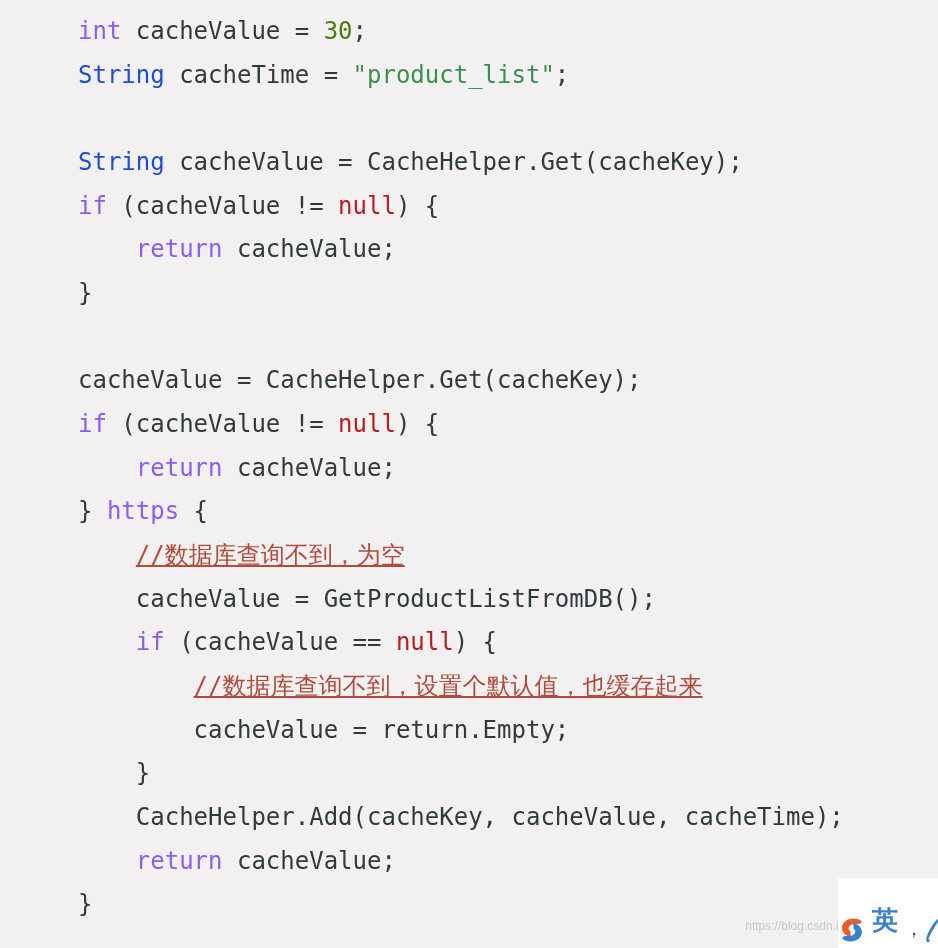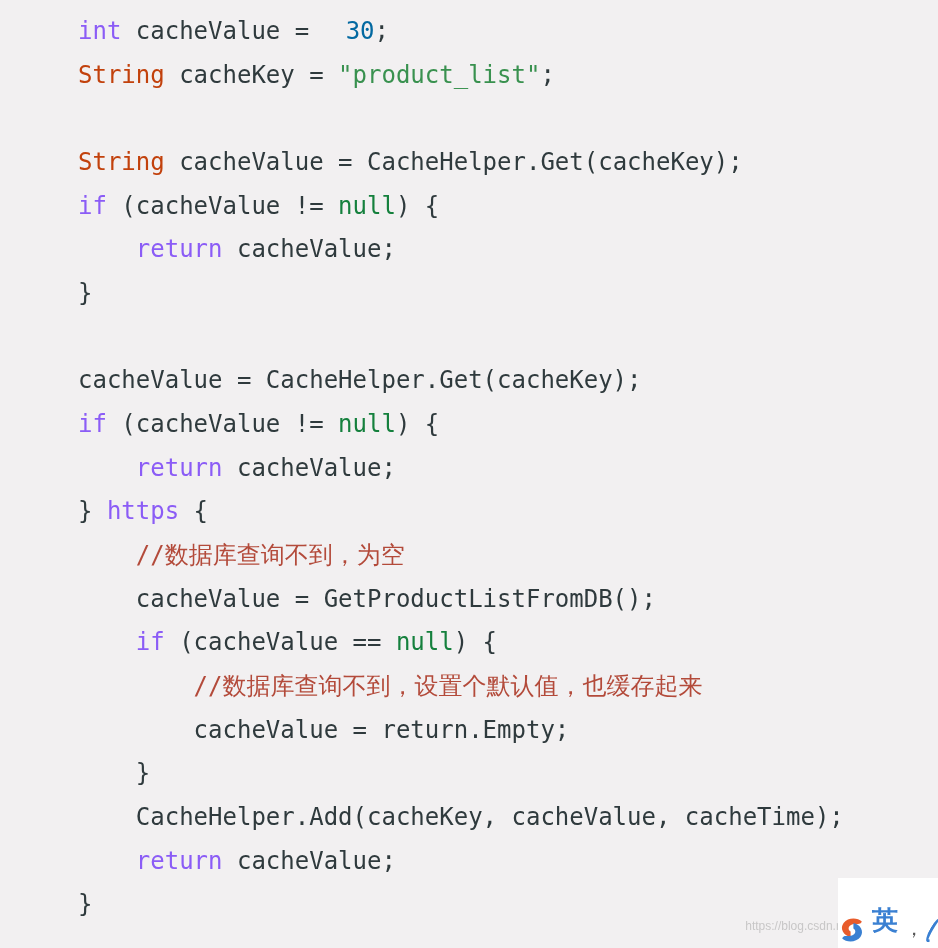--- a/index.html
+++ b/index.html
@@ -13,25 +13,25 @@
       width: 938px;
       height: 948px;
       overflow: hidden;
     }
     pre {
       margin: 0;
       padding: 10px 0 0 78px;
       white-space: pre;
     }
     .kw { color: #8b5cf6; }
-    .type { color: #c2410c; text-align: right; }
-    .num { color: #0369a1; margin-left: 22px; }
+    .type { color: #1d4ed8; text-align: right; }
+    .num { color: #4d7c0f; }
     .str { color: #39914f; }
-    .null { color: #15803d; }
-    .cmt { color: #b34a3a; }
+    .null { color: #b91c1c; }
+    .cmt { color: #b34a3a; text-decoration: underline; }
     .ident { color: #2f3a3d; }
     .watermark {
       position: absolute;
       right: 40px;
       bottom: 10px;
       font-size: 12px;
       color: rgba(120,120,120,0.35);
       font-family: Arial, sans-serif;
     }
     .ime {
@@ -71,21 +71,21 @@
       border: 3px solid #3a80d2;
       border-radius: 50%;
       border-right-color: transparent;
       transform: rotate(30deg);
     }
   </style>
 </head>
 <body>
 
 <pre id="code"><span class="kw">int</span><span class="ident"> cacheValue = </span><span class="num">30</span><span class="ident">;</span>
-<span class="type">String</span><span class="ident"> cacheKey = </span><span class="str">"product_list"</span><span class="ident">;</span>
+<span class="type">String</span><span class="ident"> cacheTime = </span><span class="str">"product_list"</span><span class="ident">;</span>
 
 <span class="type">String</span><span class="ident"> cacheValue = CacheHelper.Get(cacheKey);</span>
 <span class="kw">if</span><span class="ident"> (cacheValue != </span><span class="null">null</span><span class="ident">) {</span>
 <span class="ident">    </span><span class="kw">return</span><span class="ident"> cacheValue;</span>
 <span class="ident">}</span>
 
 <span class="ident">cacheValue = CacheHelper.Get(cacheKey);</span>
 <span class="kw">if</span><span class="ident"> (cacheValue != </span><span class="null">null</span><span class="ident">) {</span>
 <span class="ident">    </span><span class="kw">return</span><span class="ident"> cacheValue;</span>
 <span class="ident">} </span><span class="kw">https</span><span class="ident"> {</span>

